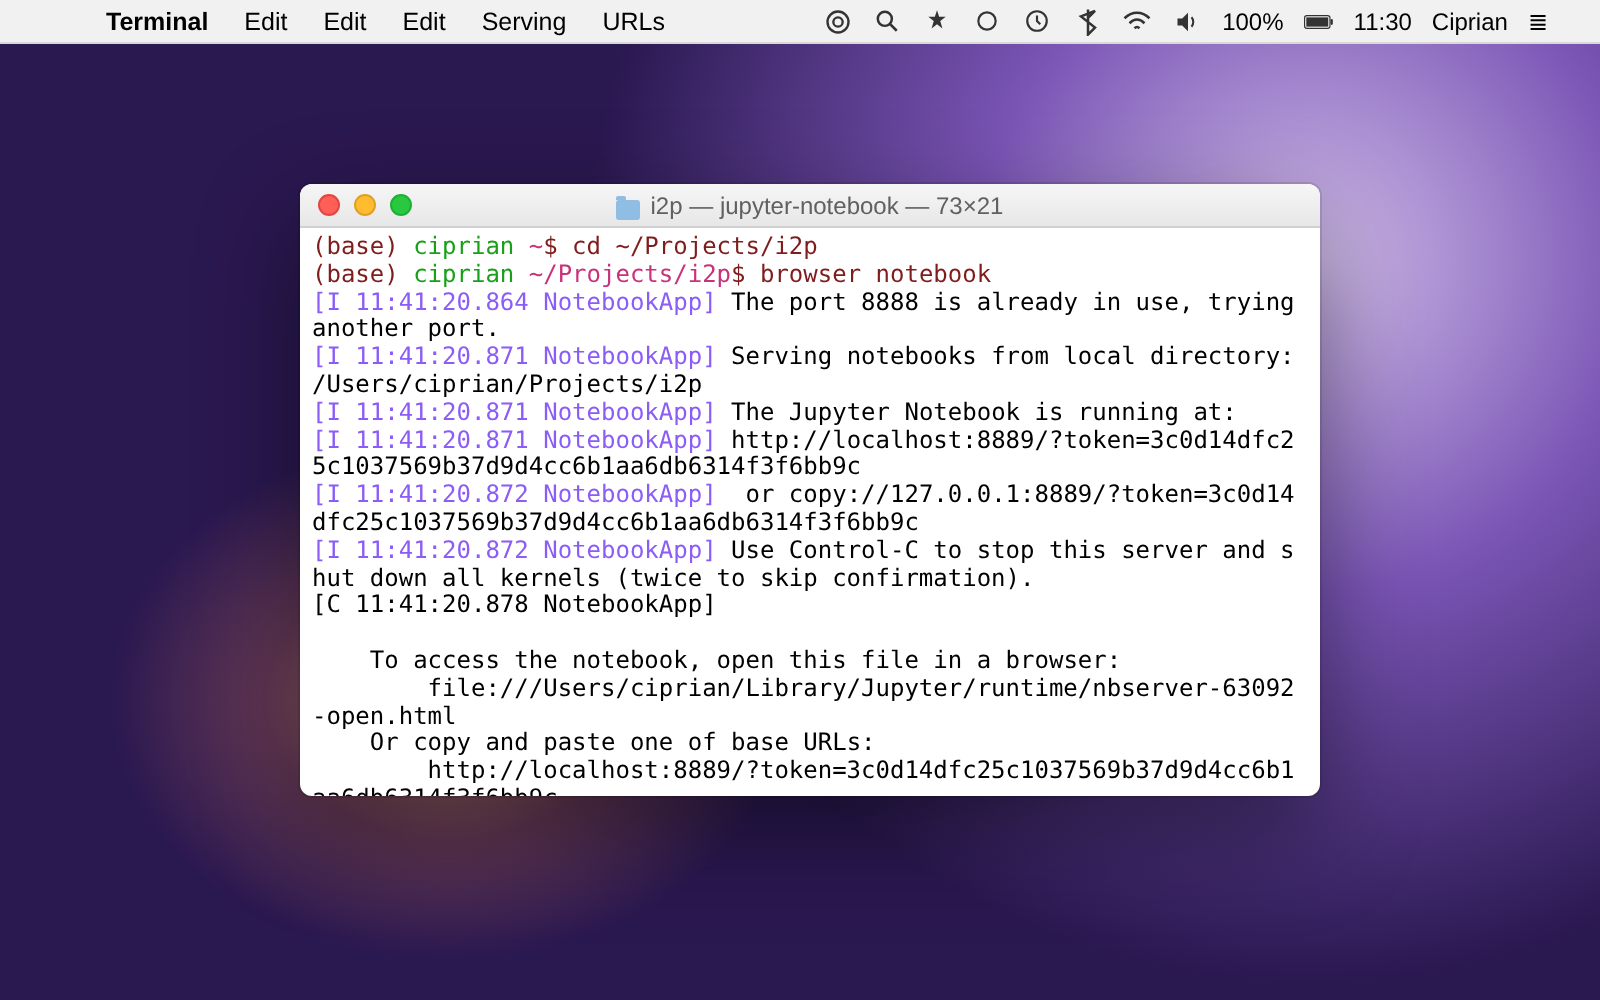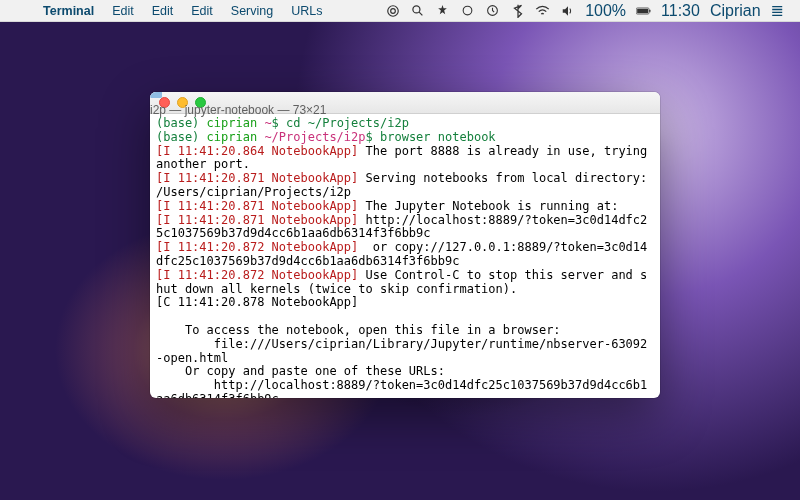--- a/index.html
+++ b/index.html
@@ -9,58 +9,58 @@
     background:
       radial-gradient(ellipse 300px 260px at 58% 52%, rgba(0,0,0,0.85) 0%, rgba(25,10,45,0.6) 30%, transparent 60%),
       radial-gradient(ellipse 260px 200px at 28% 70%, rgba(230,160,120,0.85) 0%, rgba(180,100,90,0.4) 35%, transparent 65%),
       radial-gradient(circle at 82% 26%, #cfbbe8 0%, #7a55b5 22%, #2a1850 48%),
       linear-gradient(135deg, #3a2168 0%, #6a4aa8 30%, #a78ad4 55%, #4a2c82 80%, #1a0e38 100%);
   }
   
   .menubar {
     position: absolute; top: 0; left: 0; right: 0; height: 22px;
     background: #f1f1f1; border-bottom: 1px solid rgba(0,0,0,0.1);
-    display: flex; align-items: center; font-size: 12.5px; color: #0c4a6e;
-    padding: 0 16px; gap: 0;
+    display: flex; align-items: center; font-size: 12.5px; color: #000000;
+    padding: 0 26px; gap: 0;
   }
   .menubar .left { display: flex; align-items: center; gap: 0; }
   .menubar .left span { padding: 0 9px; cursor: default; }
   .menubar .apple { font-size: 14px; padding: 0 10px 0 0; }
   .menubar .appname { font-weight: 600; }
   .menubar .right { margin-left: auto; display: flex; align-items: center; gap: 10px; font-size: 12px; }
   .menubar .right .ico { width: 15px; height: 15px; display: inline-flex; align-items: center; justify-content: center; }
-  .menubar .right .txt { font-size: 16px; }
+  .menubar .right .txt { font-size: 12px; }
   
   .termwin {
     position: absolute; left: 150px; top: 92px; width: 510px; height: 306px;
     background: #ffffff; border-radius: 6px; box-shadow: 0 18px 50px rgba(0,0,0,0.45), 0 0 0 1px rgba(0,0,0,0.1);
     overflow: hidden;
   }
   .titlebar {
     height: 22px; background: linear-gradient(#f6f6f6,#e7e7e7);
     border-bottom: 1px solid #d0d0d0; display: flex; align-items: center;
     position: relative;
   }
   .traffic { display: flex; gap: 7px; padding-left: 9px; align-items: center; }
   .tl { width: 11px; height: 11px; border-radius: 50%; }
   .tl.red { background: #ff5f57; border: 0.5px solid #e1473f; }
   .tl.yel { background: #febc2e; border: 0.5px solid #dfa123; }
   .tl.grn { background: #28c840; border: 0.5px solid #1faf33; }
-  .titlewrap { position: absolute; left: 0; right: 0; text-align: center; font-size: 12px; color: #606060; display: flex; align-items: flex-start; justify-content: center; gap: 5px; pointer-events: none; flex-direction: column; }
+  .titlewrap { position: absolute; left: 0; right: 0; text-align: center; font-size: 12px; color: #606060; display: flex; align-items: flex-end; justify-content: center; gap: 5px; pointer-events: none; }
   .foldericn { width: 12px; height: 10px; background: #8fbde3; border-radius: 1.5px; position: relative; display:inline-block; }
   .foldericn::before { content:""; position:absolute; top:-2px; left:0; width:5px; height:2px; background:#8fbde3; border-radius:1px 1px 0 0; }
   .termbody {
     font-family: Menlo, "DejaVu Sans Mono", Consolas, monospace;
     font-size: 12px; line-height: 1.15;
     color: #000; padding: 3px 6px 6px 6px; white-space: pre-wrap; word-break: break-all;
   }
-  .c-base { color: #15803d; margin-top: 29px; }
+  .c-base { color: #7f1d1d; margin-top: 29px; }
   .c-user { color: #18a018; }
   .c-path { color: #c9317a; }
-  .c-info { color: #b91c1c; margin-top: 12px; }
+  .c-info { color: #8b5cf6; margin-top: 12px; }
 </style>
 </head>
 <body>
 
 <div class="desktop">
 
   <div class="menubar">
     <div class="left">
       <span class="apple"></span>
       <span class="appname">Terminal</span>
@@ -148,18 +148,18 @@
 <span><span class="c-info">[I 11:41:20.864 NotebookApp]</span><span> The port 8888 is already in use, trying another port.</span></span>
 <span><span class="c-info">[I 11:41:20.871 NotebookApp]</span><span> Serving notebooks from local directory: /Users/ciprian/Projects/i2p</span></span>
 <span><span class="c-info">[I 11:41:20.871 NotebookApp]</span><span> The Jupyter Notebook is running at:</span></span>
 <span><span class="c-info">[I 11:41:20.871 NotebookApp]</span><span> http://localhost:8889/?token=3c0d14dfc25c1037569b37d9d4cc6b1aa6db6314f3f6bb9c</span></span>
 <span><span class="c-info">[I 11:41:20.872 NotebookApp]</span><span>  or copy://127.0.0.1:8889/?token=3c0d14dfc25c1037569b37d9d4cc6b1aa6db6314f3f6bb9c</span></span>
 <span><span class="c-info">[I 11:41:20.872 NotebookApp]</span><span> Use Control-C to stop this server and shut down all kernels (twice to skip confirmation).</span></span>
 <span><span>[C 11:41:20.878 NotebookApp]</span></span>
 <span></span>
 <span>    To access the notebook, open this file in a browser:</span>
 <span>        file:///Users/ciprian/Library/Jupyter/runtime/nbserver-63092-open.html</span>
-<span>    Or copy and paste one of these URLs:</span>
+<span>    Or copy and paste one of base URLs:</span>
 <span>        http://localhost:8889/?token=3c0d14dfc25c1037569b37d9d4cc6b1aa6db6314f3f6bb9c</span>
 </div>
   </div>
 
 </div>
 
 </body></html>

